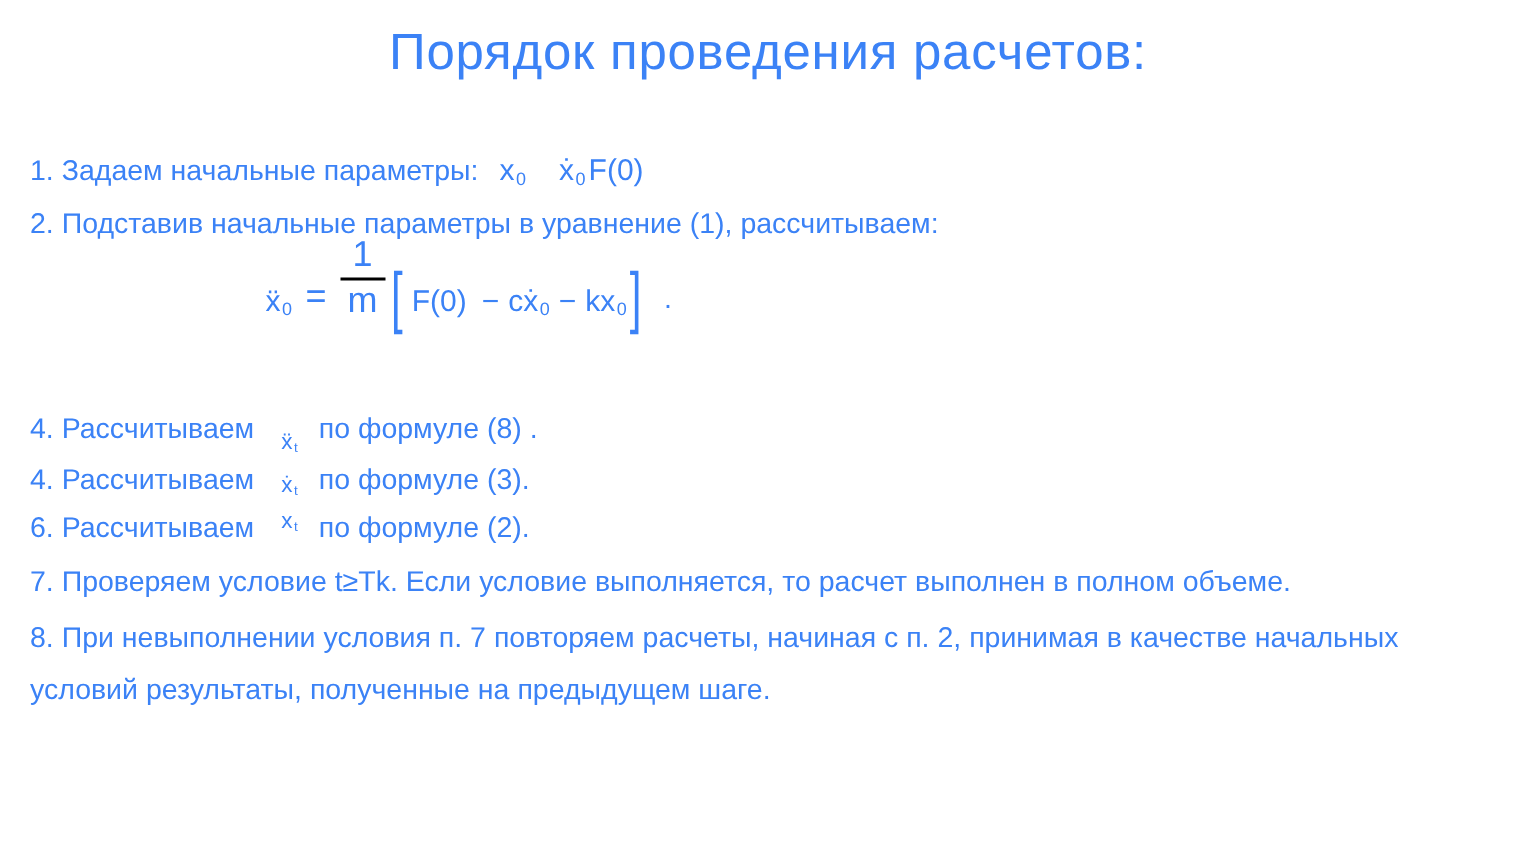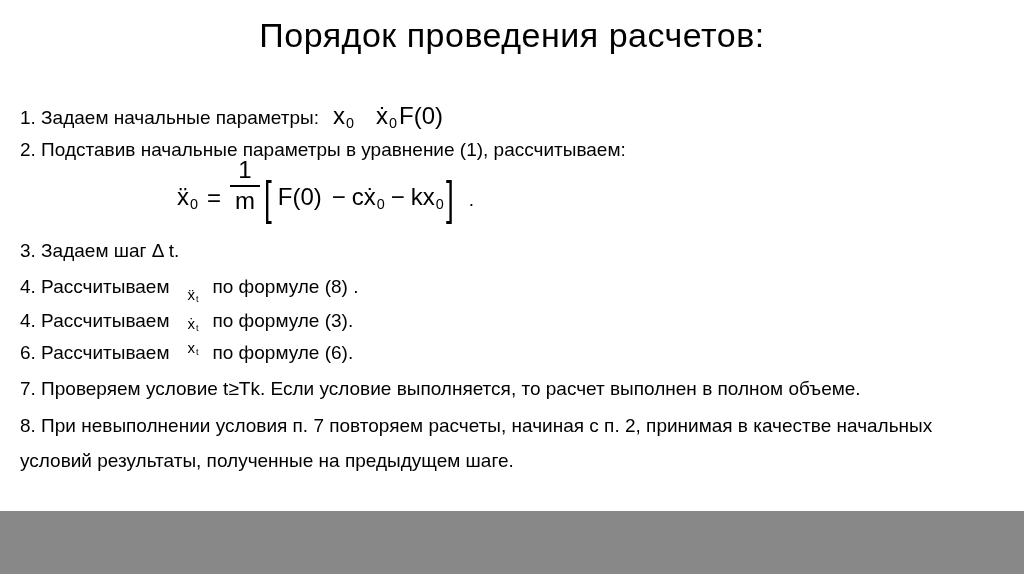--- a/index.html
+++ b/index.html
@@ -1,36 +1,36 @@
 <!DOCTYPE html>
 <html><head>
 <meta charset="utf-8">
 <style>
   html,body{margin:0;padding:0;background:#888;}
   .slide{
-    position:relative;width:1024px;height:511px;background:#ffffff;
-    font-family:"Liberation Sans","DejaVu Sans",sans-serif;color:#000000;
+    position:relative;width:1024px;height:574px;background:#ffffff;
+    font-family:"Liberation Sans","DejaVu Sans",sans-serif;color:#3b82f6;
     overflow:hidden;margin:0 auto;
   }
   .title{
     position:absolute;top:16px;left:0;width:100%;text-align:center;
     font-size:34px;font-weight:400;letter-spacing:0.5px;
   }
   .line{position:absolute;left:20px;font-size:19px;line-height:24px;white-space:nowrap;}
   #step1{top:102px;}
   #step2{top:138px;text-align:right;}
   #step3{top:239px;}
   #step4{top:275px;}
   #step5{top:309px;}
   #step6{top:341px;}
   #step7{top:377px;}
   #step8{top:408px;white-space:normal;width:952px;line-height:35px;}
 
   
-  .im-big{font-size:24px;line-height:1.2;}
+  .im-big{font-size:20px;line-height:1.2;}
   .pm{margin-left:14px;}
   .pm > * + *{margin-left:22px;}
 
   
   .im-sm{font-size:15px;line-height:1;display:inline-block;margin:0 14px 0 18px;}
   .drop{transform:translateY(7px);text-align:center;}
   .mid{transform:translateY(2px);}
   .raise{transform:translateY(-6px);}
 
   
@@ -81,34 +81,31 @@
         <span class="mtok">F(0)</span>
         <span class="mtok">−</span>
         <span class="mvar"><span class="mpre">c</span><span>ẋ</span><span class="msub">0</span></span>
         <span class="mtok">−</span>
         <span class="mvar"><span class="mpre">k</span><span>x</span><span class="msub">0</span></span>
       </span>
     <span class="bigbr">]</span>
     <span class="fperiod">.</span>
   </div>
 
-  <div class="line" id="step3">
-    <span>3. Задаем шаг Δ t.</span>
-  </div>
 
   <div class="line" id="step4">
     <span>4. Рассчитываем</span><span class="im-sm drop"><span class="mvar"><span>ẍ</span><span class="msub">t</span></span></span><span>по формуле (8) .</span>
   </div>
 
   <div class="line" id="step5">
     <span>4. Рассчитываем</span><span class="im-sm mid"><span class="mvar"><span>ẋ</span><span class="msub">t</span></span></span><span>по формуле (3).</span>
   </div>
 
   <div class="line" id="step6">
-    <span>6. Рассчитываем</span><span class="im-sm raise"><span class="mvar"><span>x</span><span class="msub">t</span></span></span><span>по формуле (6).</span>
+    <span>6. Рассчитываем</span><span class="im-sm raise"><span class="mvar"><span>x</span><span class="msub">t</span></span></span><span>по формуле (2).</span>
   </div>
 
   <div class="line" id="step7">
     <span>7. Проверяем условие t≥Tk. Если условие выполняется, то расчет выполнен в полном объеме.</span>
   </div>
 
   <div class="line" id="step8">
     <span>8. При невыполнении условия п. 7 повторяем расчеты, начиная с п. 2, принимая в качестве начальных условий результаты, полученные на предыдущем шаге.</span>
   </div>
 

